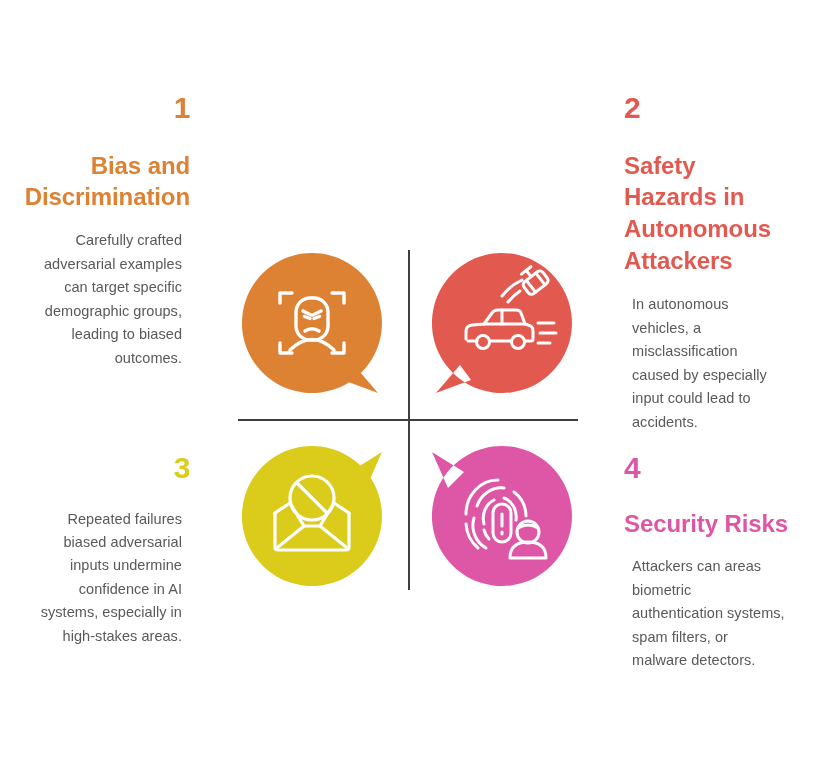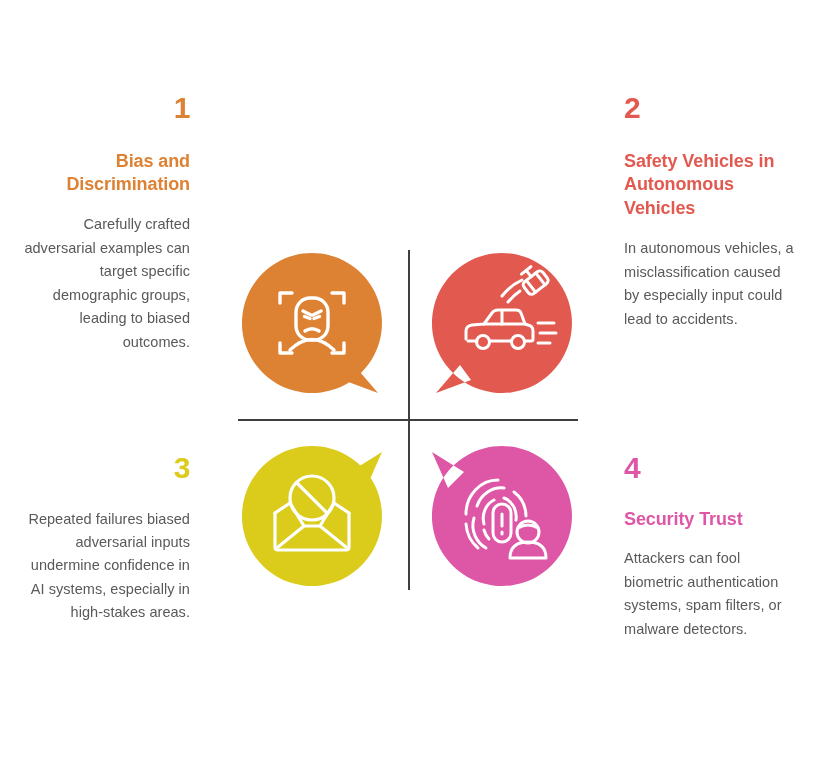--- a/index.html
+++ b/index.html
@@ -38,32 +38,32 @@
   .num {
     font-size: 30px;
     font-weight: 700;
     line-height: 1.05;
     letter-spacing: -0.5px;
     margin: 0 0 26px 0;
   }
   .tb-3 .num, .tb-4 .num { margin-bottom: 24px; }
 
   .heading {
-    font-size: 18px;
+    font-size: 24px;
     font-weight: 700;
     line-height: 1.33;
     margin: 0 0 16px 0;
     letter-spacing: -0.1px;
   }
 
   .body {
     font-size: 14.5px;
     line-height: 1.62;
     color: #595959;
-    margin: 0;
+    margin: 8px;
     letter-spacing: 0.05px;
   }
 
   
   .c-orange { color: #DD8133; }
   .c-red    { color: #E25950; }
   .c-yellow { color: #DBCB1B; }
   .c-pink   { color: #DE56A6; }
 
   
@@ -103,33 +103,33 @@
 <div class="canvas">
 
   <div class="text-block left tb-1">
     <div class="num c-orange">1</div>
     <div class="heading c-orange">Bias and Discrimination</div>
     <p class="body">Carefully crafted adversarial examples can target specific demographic groups, leading to biased outcomes.</p>
   </div>
 
   <div class="text-block right tb-2">
     <div class="num c-red">2</div>
-    <div class="heading c-red">Safety Vehicles in Autonomous Vehicles</div>
+    <div class="heading c-red">Safety Hazards in Autonomous Attackers</div>
     <p class="body">In autonomous vehicles, a misclassification caused by especially input could lead to accidents.</p>
   </div>
 
   <div class="text-block left tb-3">
     <div class="num c-yellow">3</div>
     <p class="body">Repeated failures biased adversarial inputs undermine confidence in AI systems, especially in high-stakes areas.</p>
   </div>
 
   <div class="text-block right tb-4">
     <div class="num c-pink">4</div>
-    <div class="heading c-pink">Security Trust</div>
-    <p class="body">Attackers can fool biometric authentication systems, spam filters, or malware detectors.</p>
+    <div class="heading c-pink">Security Risks</div>
+    <p class="body">Attackers can areas biometric authentication systems, spam filters, or malware detectors.</p>
   </div>
 
   <div class="divider vertical"></div>
   <div class="divider horizontal"></div>
 
   <div class="bubble bub-1">
     <svg viewBox="0 0 140 140" xmlns="http://www.w3.org/2000/svg">
       <path d="M70 0 A70 70 0 1 1 69.9 0 Z M112 112 L136 140 L101 127 Z" fill="#DD8133"></path>
       <g fill="none" stroke="#ffffff" stroke-width="3.4" stroke-linecap="round" stroke-linejoin="round">
         <path d="M38 50 V40 H50"></path>

